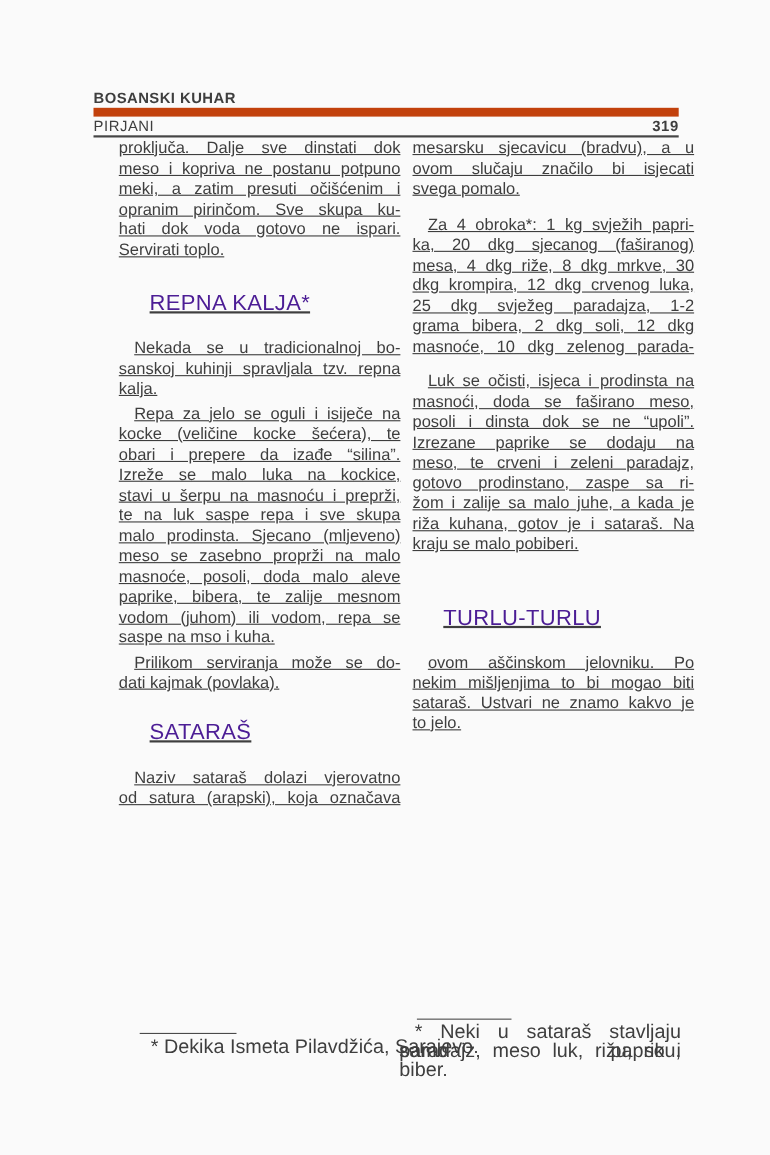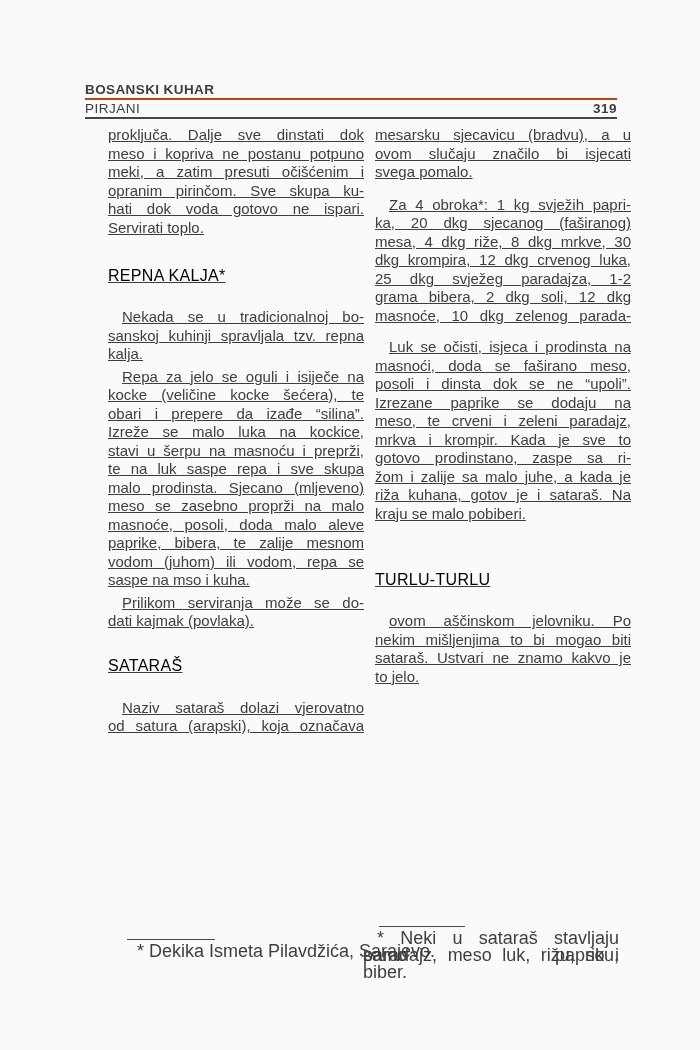--- a/index.html
+++ b/index.html
@@ -7,21 +7,21 @@
     position:relative;
     width:700px;height:1050px;
     background:#fafafa;
     font-family:"Liberation Sans", sans-serif;
     color:#3e3e3e;
     overflow:hidden;
   }
   
   .header{position:absolute;left:85px;top:83px;width:532px;}
   .header-top{
-    border-bottom:2px solid #c2410c;
+    border-bottom:8px solid #c2410c;
     padding-bottom:1px;
   }
   .book-title{
     font-size:13.5px;font-weight:bold;letter-spacing:.4px;line-height:14px;
   }
   .header-row{
     display:flex;justify-content:space-between;align-items:center;
     padding-top:2px;padding-bottom:2px;
     border-bottom:2px solid #454545;
     font-size:13.5px;line-height:13px;
@@ -34,21 +34,21 @@
     display:flex;gap:11px;text-decoration:underline;
   }
   .col{width:256px;}
   .ln{
     font-size:15px;line-height:18.5px;height:18.5px;
     text-align:justify;text-align-last:justify;
   }
   .ln.last{text-align-last:left;}
   .para.indent .ln:first-child{text-indent:14px;}
   .heading{
-    font-size:16px;line-height:22px;letter-spacing:.3px;color:#000000;
+    font-size:20px;line-height:22px;letter-spacing:.3px;color:#4c1d95;margin-left:28px;
   }
   
   .col-left  .block:nth-child(1){margin-top:0;}
   .col-left  .block:nth-child(2){margin-top:28px;}  
   .col-left  .block:nth-child(3){margin-top:21px;}
   .col-left  .block:nth-child(4){margin-top:4px;}
   .col-left  .block:nth-child(5){margin-top:4px;}
   .col-left  .block:nth-child(6){margin-top:24px;}  
   .col-left  .block:nth-child(7){margin-top:22px;}
   .col-right .block:nth-child(1){margin-top:0;}
@@ -136,21 +136,20 @@
           <div class="ln">25 dkg svježeg paradajza, 1-2</div>
           <div class="ln">grama bibera, 2 dkg soli, 12 dkg</div>
           <div class="ln">masnoće, 10 dkg zelenog parada-</div>
         </div>
         <div class="para block indent">
           <div class="ln">Luk se očisti, isjeca i prodinsta na</div>
           <div class="ln">masnoći, doda se faširano meso,</div>
           <div class="ln">posoli i dinsta dok se ne “upoli”.</div>
           <div class="ln">Izrezane paprike se dodaju na</div>
           <div class="ln">meso, te crveni i zeleni paradajz,</div>
-          <div class="ln">mrkva i krompir. Kada je sve to</div>
           <div class="ln">gotovo prodinstano, zaspe sa ri-</div>
           <div class="ln">žom i zalije sa malo juhe, a kada je</div>
           <div class="ln">riža kuhana, gotov je i sataraš. Na</div>
           <div class="ln last">kraju se malo pobiberi.</div>
         </div>
         <div class="heading block">TURLU-TURLU</div>
         <div class="para block indent">
           <div class="ln">ovom aščinskom jelovniku. Po</div>
           <div class="ln">nekim mišljenjima to bi mogao biti</div>
           <div class="ln">sataraš. Ustvari ne znamo kakvo je</div>

